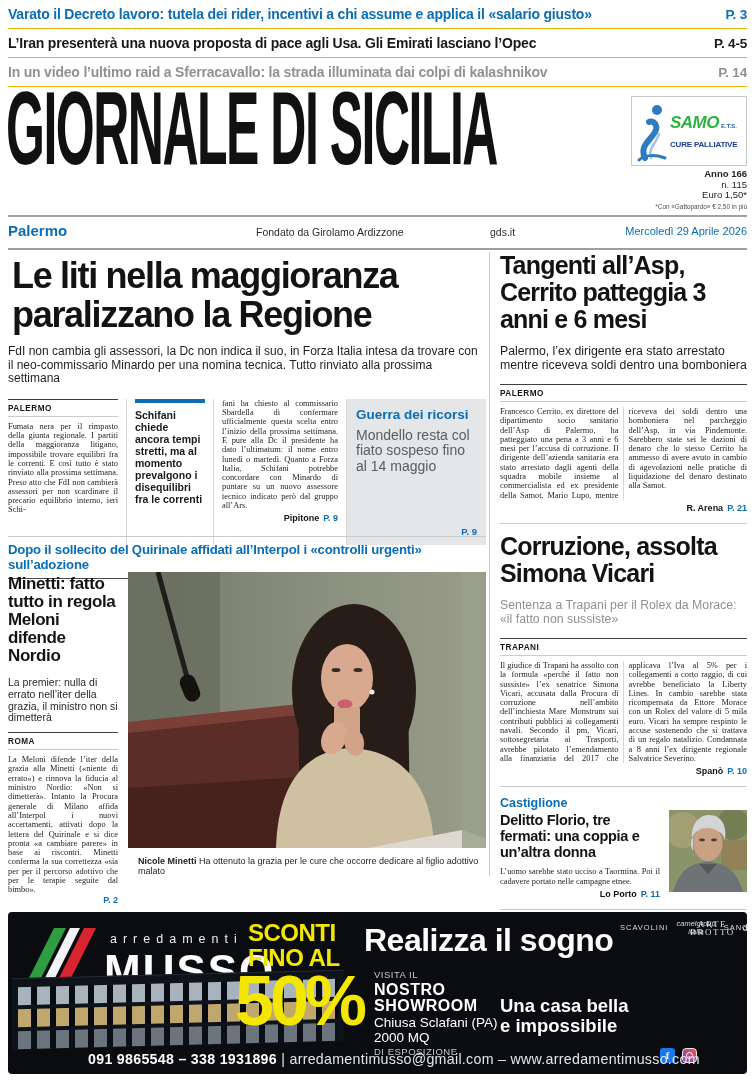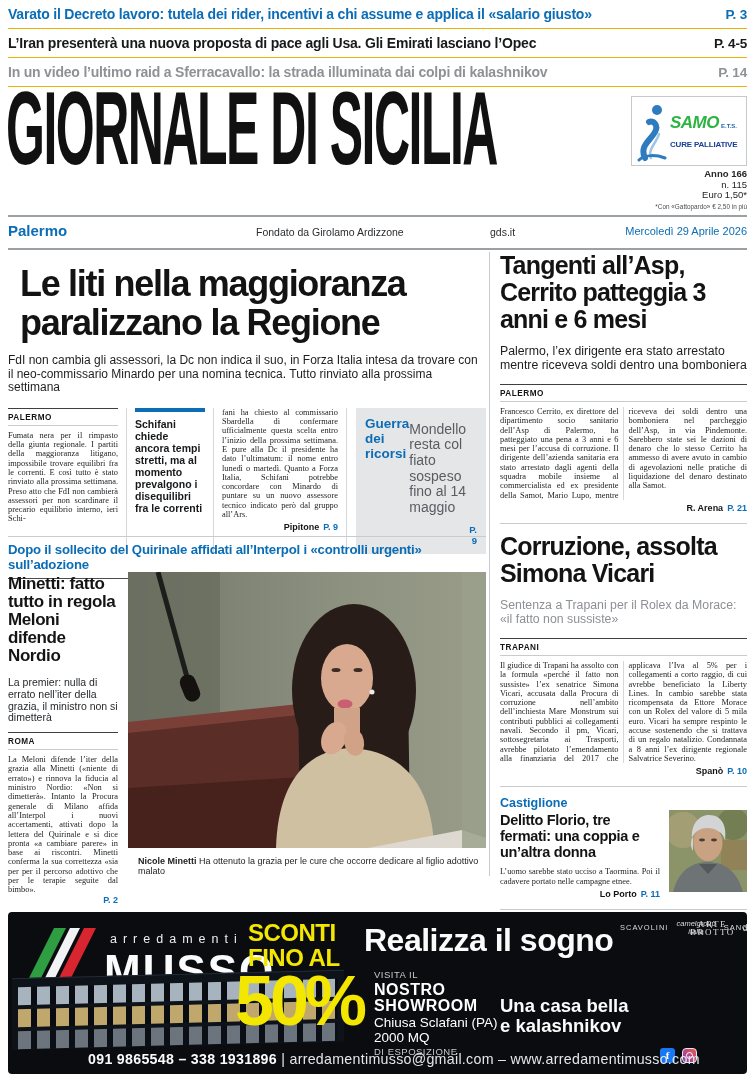--- a/index.html
+++ b/index.html
@@ -44,29 +44,29 @@
   .kicker{font-size:8.2px;font-weight:bold;letter-spacing:.5px;color:#141414;
           border-top:1px solid #3c4043;border-bottom:1px solid #c9ccce;
           padding:4px 0 3px;margin:0 0 5px;}
   .byline{text-align:right;font-size:9px;margin-top:3px;color:#141414;}
   .byline .by{font-weight:bold;}
   .byline .pg{color:#0a6db6;font-weight:bold;margin-left:4px;}
   .pgref{color:#0a6db6;font-weight:bold;font-size:9px;text-align:right;}
 
   
   .lead{position:absolute;left:8px;top:252px;width:478px;}
-  .lead h1{margin:12px;font-size:36px;line-height:39px;letter-spacing:-1.3px;font-weight:bold;color:#131313;}
+  .lead h1{margin:4px;font-size:36px;line-height:39px;letter-spacing:-1.3px;font-weight:bold;color:#131313;}
   .lead-sf{margin-top:11px;font-size:12px;line-height:13.6px;color:#1c1e20;}
   .lead-cols{display:flex;margin-top:13px;height:146px;}
   .lc1{width:110px;padding-right:8px;border-right:1px solid #d5d7d9;box-sizing:content-box;}
   .lq{width:70px;padding:0 8px;border-right:1px solid #d5d7d9;}
   .lq-bar{height:4px;background:#0a6db6;margin-bottom:6px;}
   .lq-text{font-weight:bold;font-size:10.5px;line-height:12px;color:#17191b;}
   .lc3{width:116px;padding:0 8px;border-right:1px solid #d5d7d9;display:flex;flex-direction:column;}
-  .lbox{flex:1;margin-left:9px;background:#e5e6e8;padding:8px 9px;display:flex;flex-direction:row;}
+  .lbox{flex:1;background:#e5e6e8;padding:8px 9px;display:flex;flex-direction:column;}
   .lbox-title{color:#0a6db6;font-weight:bold;font-size:13.5px;}
   .lbox-text{margin-top:6px;font-size:14px;line-height:15.6px;color:#595d62;}
   .lbox-page{margin-top:auto;text-align:right;color:#0a6db6;font-weight:bold;font-size:9.5px;}
 
   
   .strip{position:absolute;left:8px;top:536px;width:478px;border-top:1px solid #c9ccce;
          border-bottom:1.5px solid #4a4e52;padding:5px 0 6px;font-size:13.2px;font-weight:bold;
          color:#0a6db6;letter-spacing:-0.2px;}
 
   
@@ -341,21 +341,21 @@
     <div class="ad-visit">
       <div class="av-small">VISITA IL</div>
       <div class="av-big">NOSTRO</div>
       <div class="av-big">SHOWROOM</div>
       <div class="av-mid">Chiusa Sclafani (PA)</div>
       <div class="av-mid">2000 MQ</div>
       <div class="av-small">DI ESPOSIZIONE</div>
     </div>
     <div class="ad-tagline">
       <div>Una casa bella</div>
-      <div>e kalashnikov</div>
+      <div>e impossibile</div>
     </div>
     <div class="ad-brands">
       <div class="bcol">
         <div class="bl">SCAVOLINI</div>
         <div class="bl script">camelgroup italia</div>
         <div class="bl">SANGIACOMO</div>
         <div class="bl low">calligaris</div>
         <div class="bl bold">EVO CUCINE</div>
         <div class="bl">TOMASELLA</div>
       </div>

